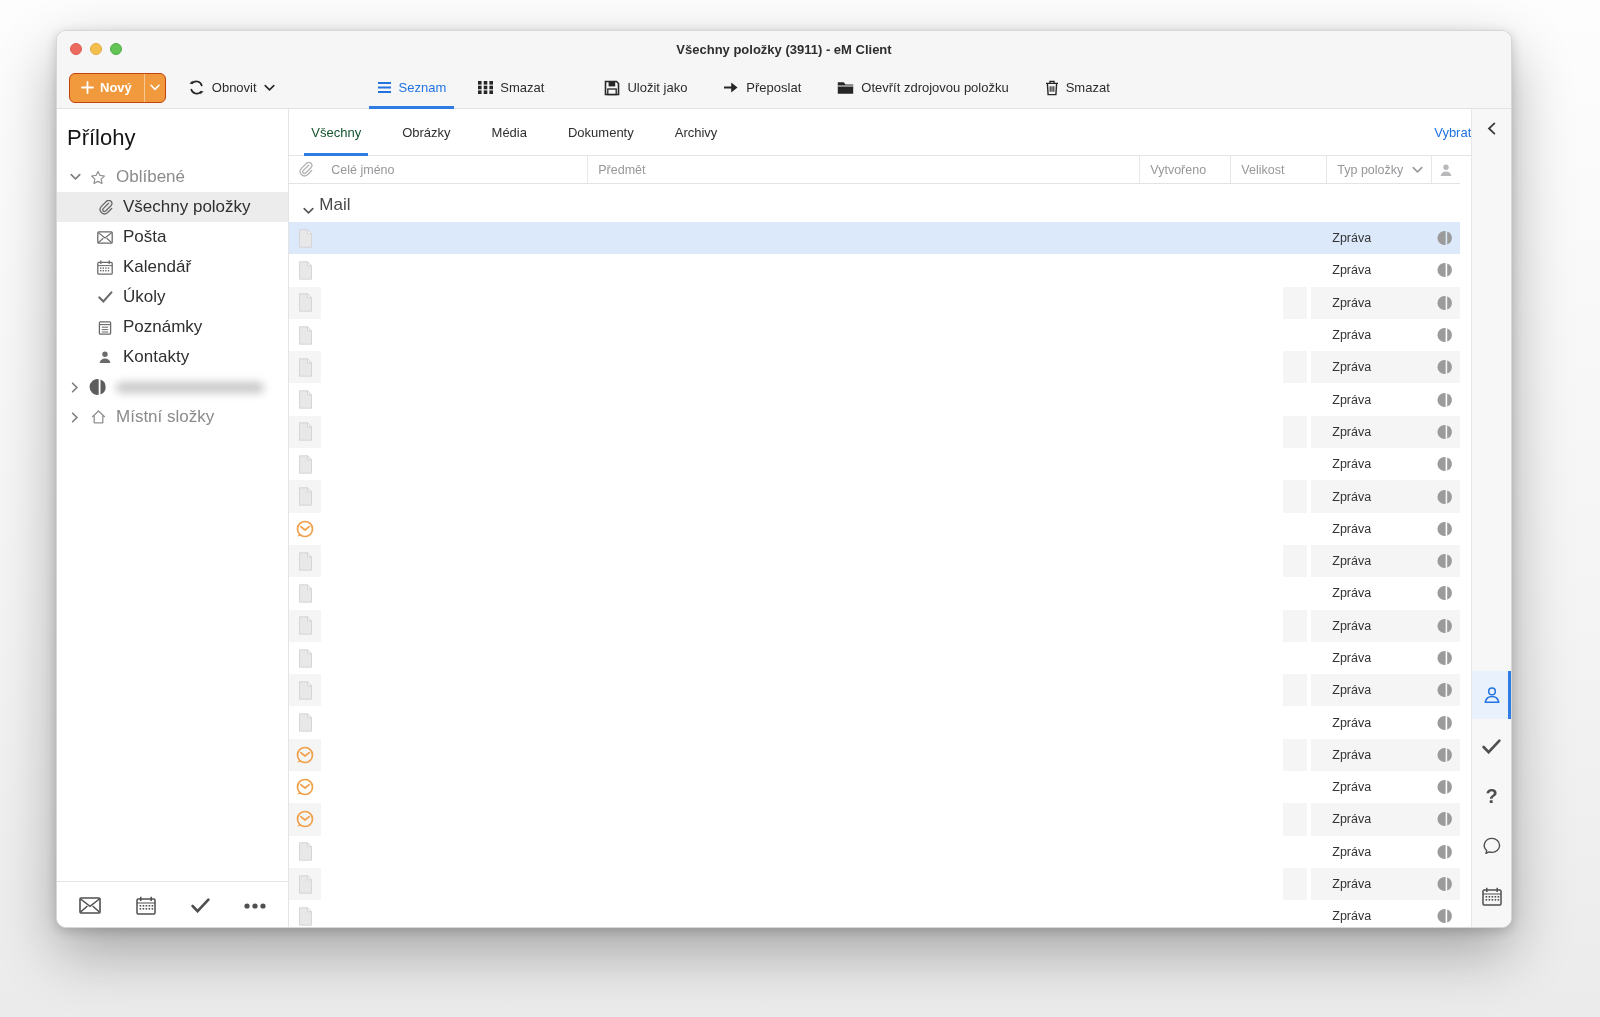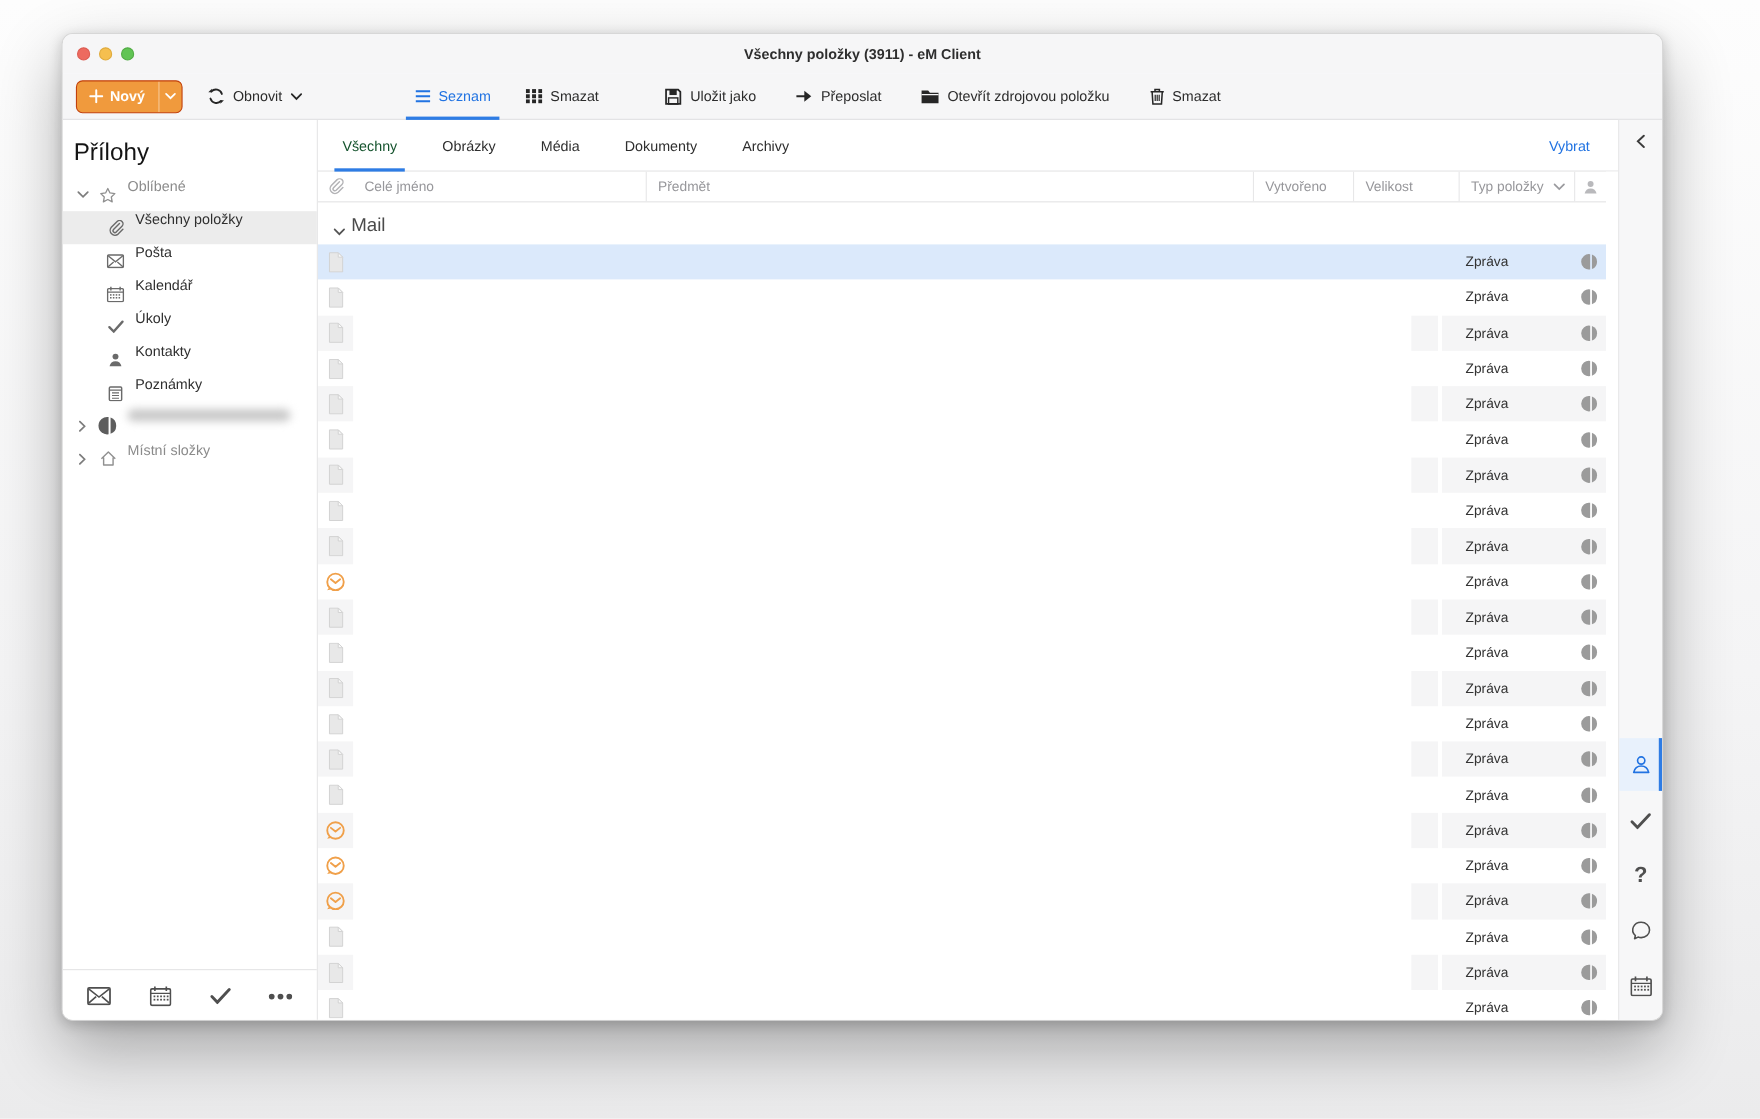--- a/index.html
+++ b/index.html
@@ -45,39 +45,39 @@
     flex:1; border:none; outline:none; background:transparent;
     font-family:inherit; font-size:12.5px; font-style:italic; color:#7c7c7c; min-width:0;
   }
   .search-box input::placeholder { color:#b4b4b8; font-style:italic; }
   .search-box .icon { color:#9a9a9e; }
   
   .app-body { display:flex; height:820px; }
   
   .sidebar { width:234px; border-right:1px solid #e4e4e5; display:flex; flex-direction:column; background:#fff; }
   .sb-title { font-size:22px; font-weight:500; color:#141414; padding:16px 0 0 10px; height:53px; }
-  .s-item { height:30px; display:flex; font-size:13px; color:#2f2f2f; cursor:pointer; }
+  .s-item { height:30px; display:flex; align-items:center; font-size:17px; color:#2f2f2f; cursor:pointer; }
   .s-item .twisty { width:24px; display:flex; justify-content:center; color:#7d7d7d; margin-left:6px; }
   .s-item .lead { width:22px; display:flex; justify-content:center; color:#6e6e6e; margin-right:7px; }
   .s-item.group { color:#8b8b8b; }
   .s-item.group .lead { color:#909090; }
   .s-item.child { padding-left:37px; }
   .s-item.child .lead { color:#6a6a6a; }
   .s-item.selected { background:#ececec; }
   .redacted-bar { width:148px; height:11px; border-radius:6px; background:#c7c7c7; filter:blur(4px); }
   .sb-spacer { flex:1; }
   .sb-bottom { height:48px; border-top:1px solid #e4e4e5; display:flex; align-items:center; justify-content:space-between; padding:0 22px; }
   .sb-bottom .icon { color:#4f4f4f; cursor:pointer; }
   
   .content { width:1182px; display:flex; flex-direction:column; background:#fff; }
   .tabs-row { height:47px; border-bottom:1px solid #e4e4e5; display:flex; align-items:center; padding-left:10px; }
   .tab { font-size:13px; color:#2e2e2e; padding:0 12px; height:100%; display:flex; align-items:center; position:relative; cursor:pointer; }
   .tab.active { color:#14532d; }
   .tab.active::after { content:''; position:absolute; left:5px; right:5px; bottom:-1px; height:3px; background:#2e7ce4; }
-  .select-link { margin-left:auto; margin-right:26px; font-size:13px; color:#2173e2; cursor:pointer; }
+  .select-link { margin-left:auto; font-size:13px; color:#2173e2; cursor:pointer; }
   .list-zone { display:flex; flex:1; min-height:0; }
   .list-area { width:1171px; display:flex; flex-direction:column; overflow:hidden; }
   .gutter { width:11px; background:#fff; }
   
   .thead { height:28px; display:flex; border-bottom:1px solid #e3e3e4; font-size:12.5px; color:#97979b; flex:none; }
   .th { display:flex; align-items:center; padding-left:10px; }
   .th.bordered { border-left:1px solid #e7e7e8; }
   .th .icon { color:#b3b3b6; }
   .th.center { justify-content:center; padding-left:0; }
   .th .hchev { margin-left:auto; margin-right:8px; color:#9a9a9e; }
@@ -288,36 +288,36 @@
           <div class="s-item child">
             <span class="icon lead">
               <svg width="15" height="12" viewBox="0 0 15 12" xmlns="http://www.w3.org/2000/svg">
                 <path d="M1.4 6.4l4 4 8-9" fill="none" stroke="currentColor" stroke-width="2.1" stroke-linecap="round"></path>
               </svg>
             </span>
             <span>Úkoly</span>
           </div>
           <div class="s-item child">
             <span class="icon lead">
-              <svg width="14" height="14" viewBox="0 0 14 14" xmlns="http://www.w3.org/2000/svg">
-                <circle cx="7" cy="4.2" r="2.7" fill="currentColor"></circle>
-                <path d="M1.6 13c.5-3 2.6-4.6 5.4-4.6s4.9 1.6 5.4 4.6z" fill="currentColor"></path>
-              </svg>
-            </span>
-            <span>Kontakty</span>
-          </div>
-          <div class="s-item child">
-            <span class="icon lead">
               <svg width="14" height="15" viewBox="0 0 14 15" xmlns="http://www.w3.org/2000/svg">
                 <rect x="1.4" y="1.8" width="11.2" height="12.4" rx="1" fill="none" stroke="currentColor" stroke-width="1.3"></rect>
                 <path d="M1.4 4.6h11.2" stroke="currentColor" stroke-width="1.1"></path>
                 <path d="M3.8 7.2h6.4M3.8 9.6h6.4M3.8 12h6.4" stroke="currentColor" stroke-width="1"></path>
               </svg>
             </span>
             <span>Poznámky</span>
+          </div>
+          <div class="s-item child">
+            <span class="icon lead">
+              <svg width="14" height="14" viewBox="0 0 14 14" xmlns="http://www.w3.org/2000/svg">
+                <circle cx="7" cy="4.2" r="2.7" fill="currentColor"></circle>
+                <path d="M1.6 13c.5-3 2.6-4.6 5.4-4.6s4.9 1.6 5.4 4.6z" fill="currentColor"></path>
+              </svg>
+            </span>
+            <span>Kontakty</span>
           </div>
         </div>
       <div id="account-items">
           <div class="s-item">
             <span class="icon twisty">
               <svg width="8" height="11" viewBox="0 0 8 11" xmlns="http://www.w3.org/2000/svg">
                 <path d="M1.6 1.2l4.3 4.3-4.3 4.3" fill="none" stroke="currentColor" stroke-width="1.6" stroke-linecap="round"></path>
               </svg>
             </span>
             <span class="icon lead" style="color: rgb(93, 93, 93);">

